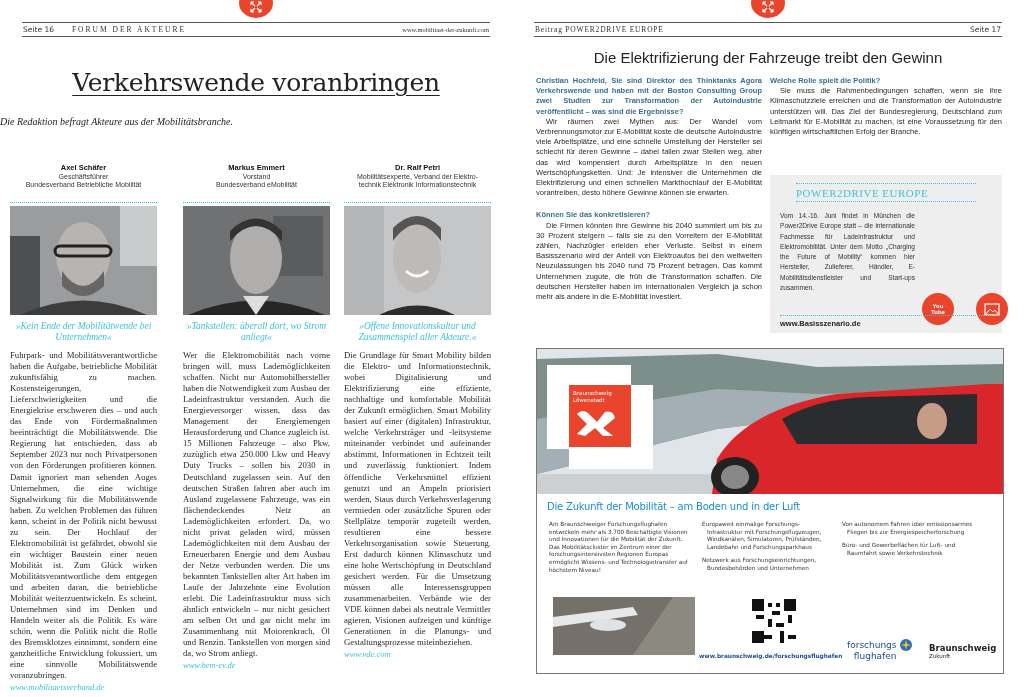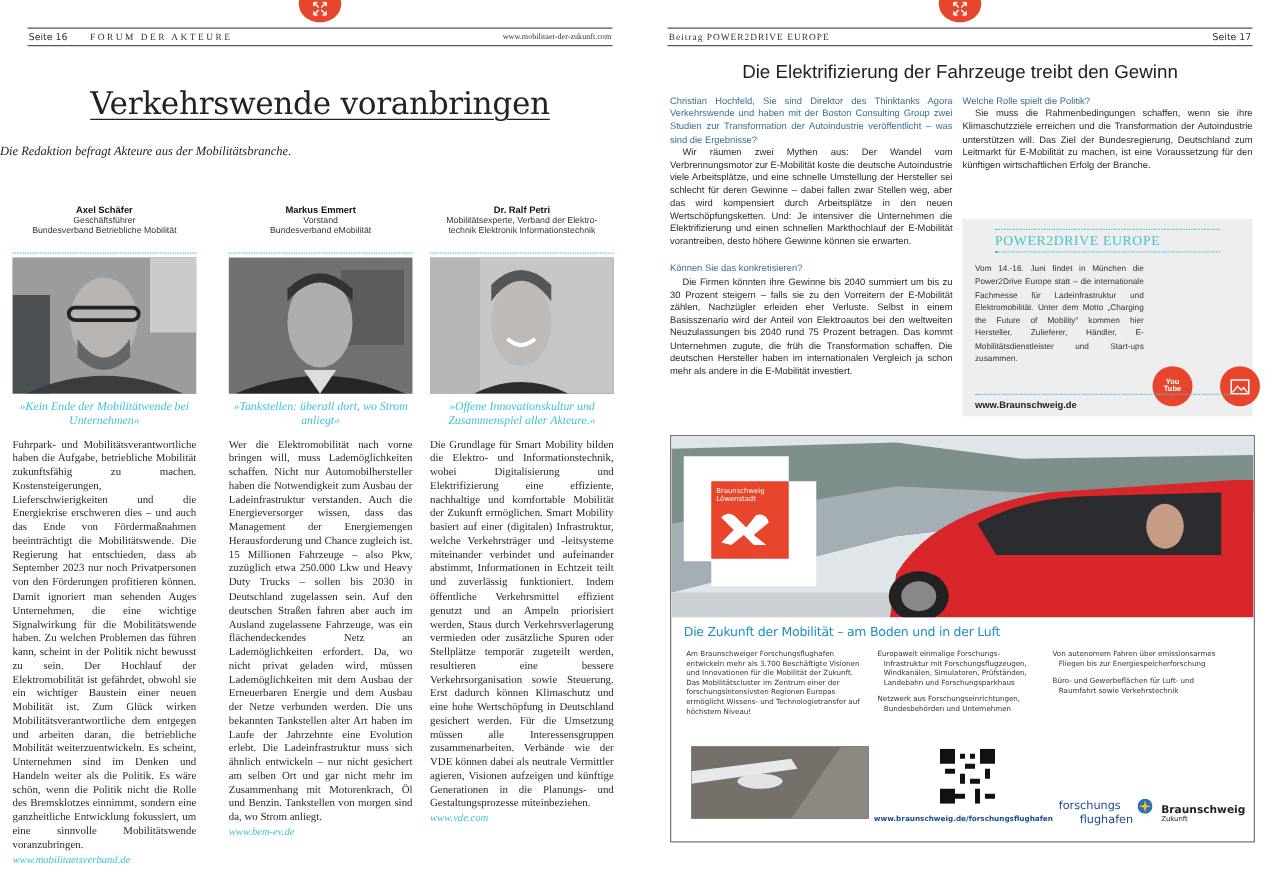--- a/index.html
+++ b/index.html
@@ -21,21 +21,21 @@
 .person{text-align:center;font-family:"Liberation Sans",sans-serif;font-size:7px;line-height:8.6px;color:#333;height:36px}
 .person .pname{font-weight:bold;font-size:7.5px;color:#111}
 .dotline{border-top:1.5px dotted #3ec3d5;margin:2px 0 3px}
 .photo{width:147px;height:109px;background:#8e9092;position:relative;overflow:hidden}
 .photo .bg{position:absolute;inset:0}
 .quote{text-align:center;font-style:italic;color:#3ec3d5;font-size:9.5px;line-height:11px;margin-top:6px;height:26px}
 .body-text{font-size:8.7px;line-height:11.05px;text-align:justify;margin-top:3px;color:#2a2a2a;hyphens:manual}
 .col-link{font-style:italic;color:#3ec3d5;font-size:8.5px;margin-top:1px}
 .right-title{position:absolute;top:49px;left:0;width:512px;text-align:center;font-family:"Liberation Sans",sans-serif;font-size:15px;color:#222}
 .rcol{position:absolute;font-family:"Liberation Sans",sans-serif;font-size:7.5px;line-height:10.2px;color:#2a2a2a;text-align:justify}
-.q{color:#3a6f8d;font-weight:normal}
+.q{color:#3a6f8d;font-weight:bold}
 .ind{text-indent:10px}
 .p2d-box{position:absolute;left:258px;top:175px;width:232px;height:158px;background:#eeeeee;padding:6px 26px}
 .p2d-title{color:#3ec3d5;font-family:"Liberation Serif",serif;font-size:11px;letter-spacing:0.5px;border-top:1.5px dotted #3ec3d5;border-bottom:1.5px dotted #3ec3d5;padding:3px 0 2px;margin-top:2px}
 .p2d-text{position:absolute;left:10px;top:36px;width:135px;font-family:"Liberation Sans",sans-serif;font-size:6.6px;line-height:10.3px;color:#333;text-align:justify}
 .p2d-logo{position:absolute;left:150px;top:38px;width:75px;font-family:"Liberation Sans",sans-serif;color:#1e4b7a}
 .p2d-logo .power{font-size:17px;font-weight:bold;letter-spacing:-0.5px;line-height:17px}
 .p2d-logo .drive{font-size:17px;line-height:17px;display:flex;align-items:center}
 .p2d-logo .two{background:#3ec3d5;color:#fff;font-size:12px;width:15px;height:15px;display:inline-flex;align-items:center;justify-content:center;margin-right:2px;font-weight:bold}
 .p2d-logo .eu{font-size:5px;font-weight:bold;letter-spacing:0.5px;margin-left:26px}
 .social-btn{position:absolute;width:32px;height:32px;border-radius:50%;background:#e8452c;display:flex;align-items:center;justify-content:center;cursor:pointer;color:#fff;font-family:"Liberation Sans",sans-serif;font-size:6px;font-weight:bold}
@@ -174,21 +174,21 @@
     <div class="p2d-text">Vom 14.-16. Juni findet in München die Power2Drive Europe statt – die internationale Fachmesse für Ladeinfrastruktur und Elektromobilität. Unter dem Motto „Charging the Future of Mobility“ kommen hier Hersteller, Zulieferer, Händler, E-Mobilitätsdienstleister und Start-ups zusammen.</div>
     <div class="social-btn" style="left:152px;top:118px">
       <span style="text-align:center;width:16px;line-height:6px">You Tube</span>
     </div>
     <div class="social-btn" style="left:206px;top:118px">
       <svg width="16" height="13" viewBox="0 0 16 13">
           <rect x="1" y="1" width="14" height="11" fill="none" stroke="#fff" stroke-width="1.2"></rect>
           <path d="M2 11 L6 6 L9 9 L11 7 L14 11" fill="none" stroke="#fff" stroke-width="1"></path>
         </svg>
     </div>
-    <div class="p2d-footer">www.Braunschweig.de</div>
+    <div class="p2d-footer">www.Basisszenario.de</div>
   </div>
 
   <div class="ad">
     <div class="ad-photo">
       <svg width="466" height="145" viewBox="0 0 466 145" preserveAspectRatio="none">
         <rect width="466" height="145" fill="#dfe5e8"></rect>
         <path d="M0 10 L180 5 L280 18 L466 15 L466 60 L280 68 L180 80 L0 125Z" fill="#7d8f8a"></path>
         <path d="M0 70 L180 40 L280 45 L466 40 L466 60 L280 68 L180 80 L0 125Z" fill="#a4aeb5"></path>
         <rect x="0" y="125" width="466" height="20" fill="#cdd0d2"></rect>
         <path d="M180 110 Q210 60 300 45 L450 35 L466 35 L466 145 L175 145Z" fill="#d8262a"></path>
@@ -245,21 +245,21 @@
             <rect x="3" y="9" width="2" height="1"></rect>
             <rect x="7" y="8" width="1" height="3"></rect>
             <rect x="9" y="9" width="2" height="1"></rect>
             <rect x="1" y="4" width="2" height="1"></rect>
             <rect x="6" y="1" width="1" height="1"></rect>
           </g>
         </svg>
     </div>
     <div class="ad-url">www.braunschweig.de/forschungsflughafen</div>
     <div class="ff-logo">
-      <div style="display:flex;align-items:center;gap:13px">
+      <div style="display:flex;align-items:center;gap:3px">
           <span>forschungs</span>
           <svg width="12" height="12" viewBox="0 0 12 12">
             <circle cx="6" cy="6" r="6" fill="#2d6fb8"></circle>
             <path d="M6 1 L7 5 L11 6 L7 7 L6 11 L5 7 L1 6 L5 5Z" fill="#f5c518"></path>
           </svg>
         </div>
       <div style="margin-right:15px">flughafen</div>
     </div>
     <div class="bsz-logo">
       <div class="b">Braunschweig</div>

